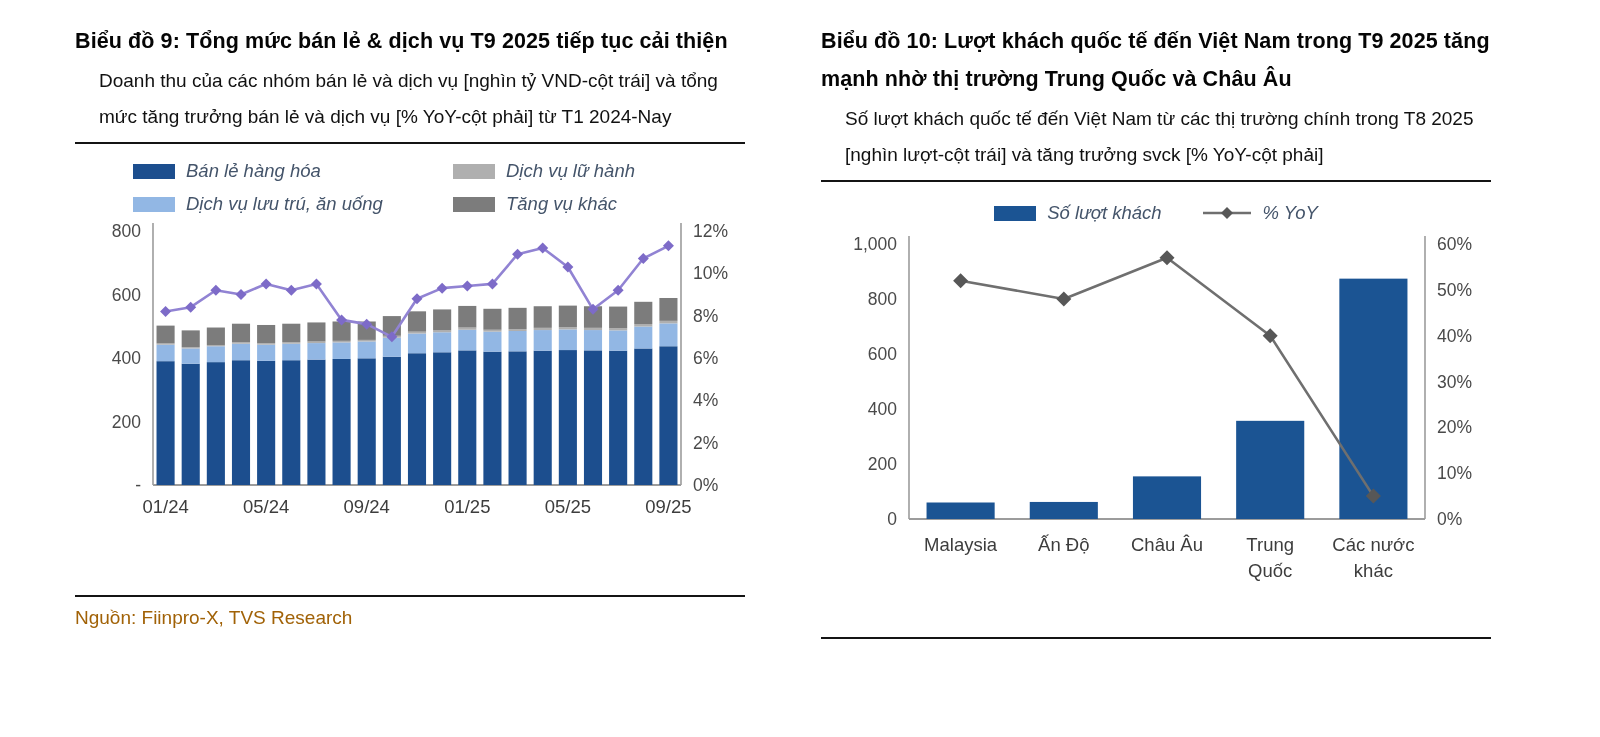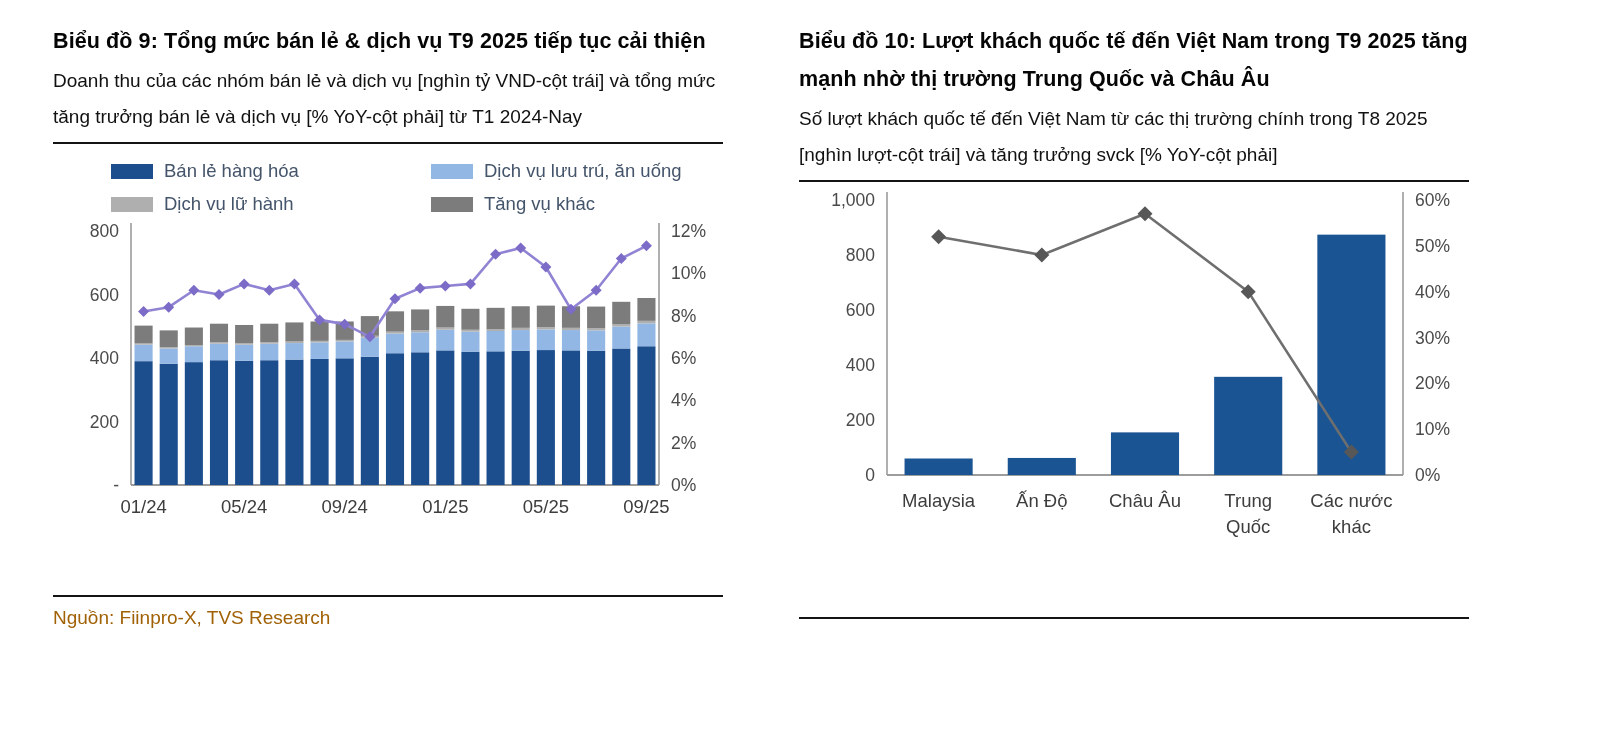--- a/index.html
+++ b/index.html
@@ -3,39 +3,39 @@
 <meta charset="utf-8">
 <style>
   * { margin: 0; padding: 0; box-sizing: border-box; }
   html, body { background: #ffffff; }
   body {
     width: 1600px; height: 737px;
     font-family: "Liberation Sans", "DejaVu Sans", sans-serif;
     color: #0a0a0a;
     overflow: hidden;
   }
-  .page { display: flex; gap: 76px; padding: 22px 0 0 53px; }
+  .page { display: flex; gap: 76px; padding: 22px 0 0 75px; }
   .card { width: 670px; }
   .card-title {
     font-size: 21.5px; font-weight: bold; line-height: 38px;
     color: #050505; letter-spacing: 0.1px;
   }
   .card-subtitle {
     font-size: 19px; font-weight: normal; line-height: 36px;
-    color: #111111; margin-top: 3px;
+    color: #111111; margin-top: 3px; margin-left: 24px;
   }
   .rule { border: none; border-top: 2.6px solid #141414; margin-top: 7px; }
   .chart-body { height: 428px; position: relative; }
   
   .legend-grid {
     display: grid; grid-template-columns: 320px 1fr;
     margin: 16px 0 4px 58px; row-gap: 11px;
     font-size: 18.5px; color: #44546A;
   }
-  .legend-item { display: flex; align-items: center; gap: 11px; }
+  .legend-item { display: flex; align-items: center; gap: 11px; font-style: italic; }
   .swatch { width: 42px; height: 15px; flex: 0 0 auto; }
   
   .legend-row {
     display: flex; justify-content: center; align-items: center; gap: 40px;
     margin: 20px 0 2px 0; font-size: 18.5px; color: #44546A;
   }
   svg text.ax  { font-size: 17.5px; fill: #4a4a4a; font-family: "Liberation Sans", sans-serif; }
   svg text.xax { font-size: 18.5px; fill: #3d3d3d; font-family: "Liberation Sans", sans-serif; }
   .source { font-size: 19px; color: #a16207; margin-top: 10px; }
 </style>
@@ -48,26 +48,26 @@
     <h2 class="card-title">Biểu đồ 9: Tổng mức bán lẻ &amp; dịch vụ T9 2025 tiếp tục cải thiện</h2>
     <p class="card-subtitle">Doanh thu của các nhóm bán lẻ và dịch vụ [nghìn tỷ VND-cột trái] và tổng mức tăng trưởng bán lẻ và dịch vụ [% YoY-cột phải] từ T1 2024-Nay</p>
     <hr class="rule">
     <div class="chart-body">
       <div class="legend-grid" id="legend-0">
           <div class="legend-item">
             <span class="swatch" style="background: rgb(28, 78, 142);"></span>
             <span>Bán lẻ hàng hóa</span>
           </div>
           <div class="legend-item">
+            <span class="swatch" style="background: rgb(175, 175, 175);"></span>
+            <span>Dịch vụ lữ hành</span>
+          </div>
+          <div class="legend-item">
             <span class="swatch" style="background: rgb(146, 183, 228);"></span>
             <span>Dịch vụ lưu trú, ăn uống</span>
-          </div>
-          <div class="legend-item">
-            <span class="swatch" style="background: rgb(175, 175, 175);"></span>
-            <span>Dịch vụ lữ hành</span>
           </div>
           <div class="legend-item">
             <span class="swatch" style="background: rgb(124, 124, 124);"></span>
             <span>Tăng vụ khác</span>
           </div>
         </div>
       <svg id="svg-0" width="670" height="300" viewBox="0 0 670 300">
           <text x="66" y="18" text-anchor="end" class="ax">800</text>
           <text x="66" y="81.5" text-anchor="end" class="ax">600</text>
           <text x="66" y="145" text-anchor="end" class="ax">400</text>
@@ -199,20 +199,33 @@
     </div>
     <hr class="rule">
     <p class="source">Nguồn: Fiinpro-X, TVS Research</p>
   </section>
 
   <section class="card">
     <h2 class="card-title">Biểu đồ 10: Lượt khách quốc tế đến Việt Nam trong T9 2025 tăng mạnh nhờ thị trường Trung Quốc và Châu Âu</h2>
     <p class="card-subtitle">Số lượt khách quốc tế đến Việt Nam từ các thị trường chính trong T8 2025 [nghìn lượt-cột trái] và tăng trưởng svck [% YoY-cột phải]</p>
     <hr class="rule">
     <div class="chart-body">
+      <div class="legend-row" id="legend-1">
+          <div class="legend-item">
+            <span class="swatch" style="background: rgb(27, 84, 147);"></span>
+            <span>Số lượt khách</span>
+          </div>
+          <div class="legend-item">
+            <svg width="50" height="16" viewBox="0 0 50 16">
+              <line x1="1" y1="8" x2="49" y2="8" stroke="#6F6F6F" stroke-width="2.6"></line>
+              <path d="M 25 2 L 31 8 L 25 14 L 19 8 Z" fill="#575757"></path>
+            </svg>
+            <span>% YoY</span>
+          </div>
+        </div>
       <svg id="svg-1" width="670" height="368" viewBox="0 0 670 368">
           <text x="76" y="24" text-anchor="end" class="ax">1,000</text>
           <text x="76" y="79" text-anchor="end" class="ax">800</text>
           <text x="76" y="134" text-anchor="end" class="ax">600</text>
           <text x="76" y="189" text-anchor="end" class="ax">400</text>
           <text x="76" y="244" text-anchor="end" class="ax">200</text>
           <text x="76" y="299" text-anchor="end" class="ax">0</text>
           <text x="616" y="24" text-anchor="start" class="ax">60%</text>
           <text x="616" y="69.83333333333331" text-anchor="start" class="ax">50%</text>
           <text x="616" y="115.66666666666669" text-anchor="start" class="ax">40%</text>

